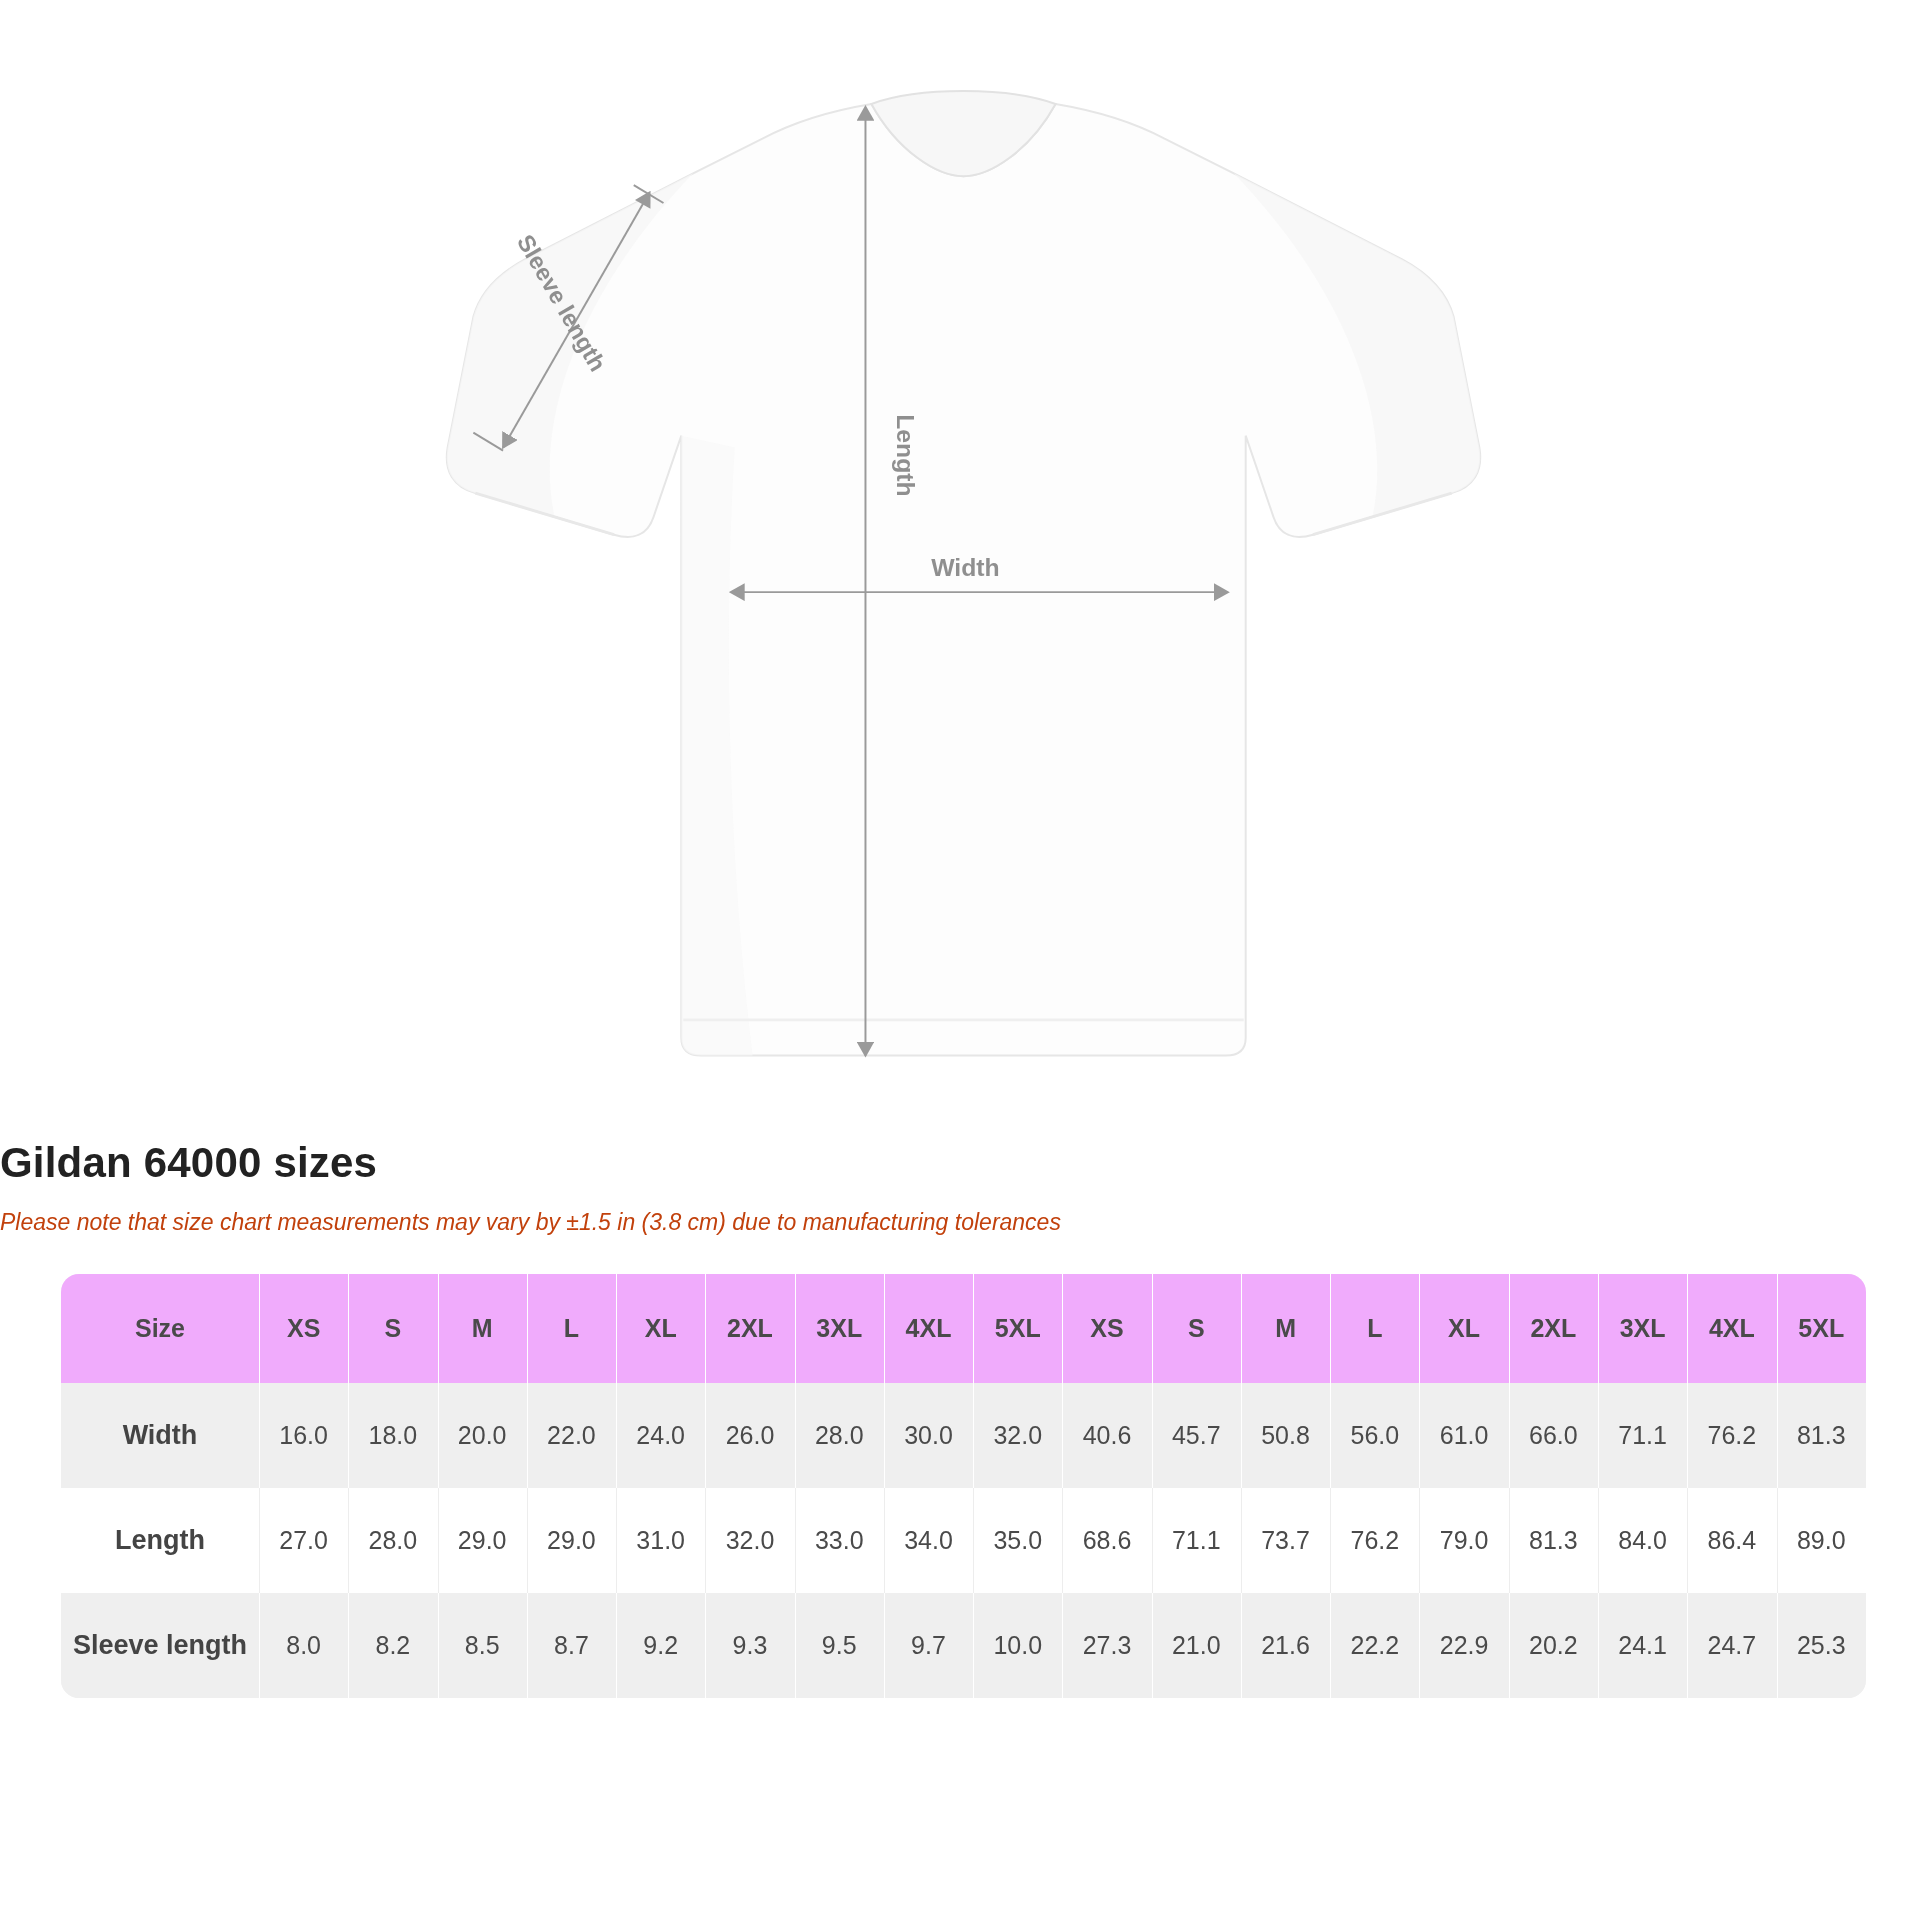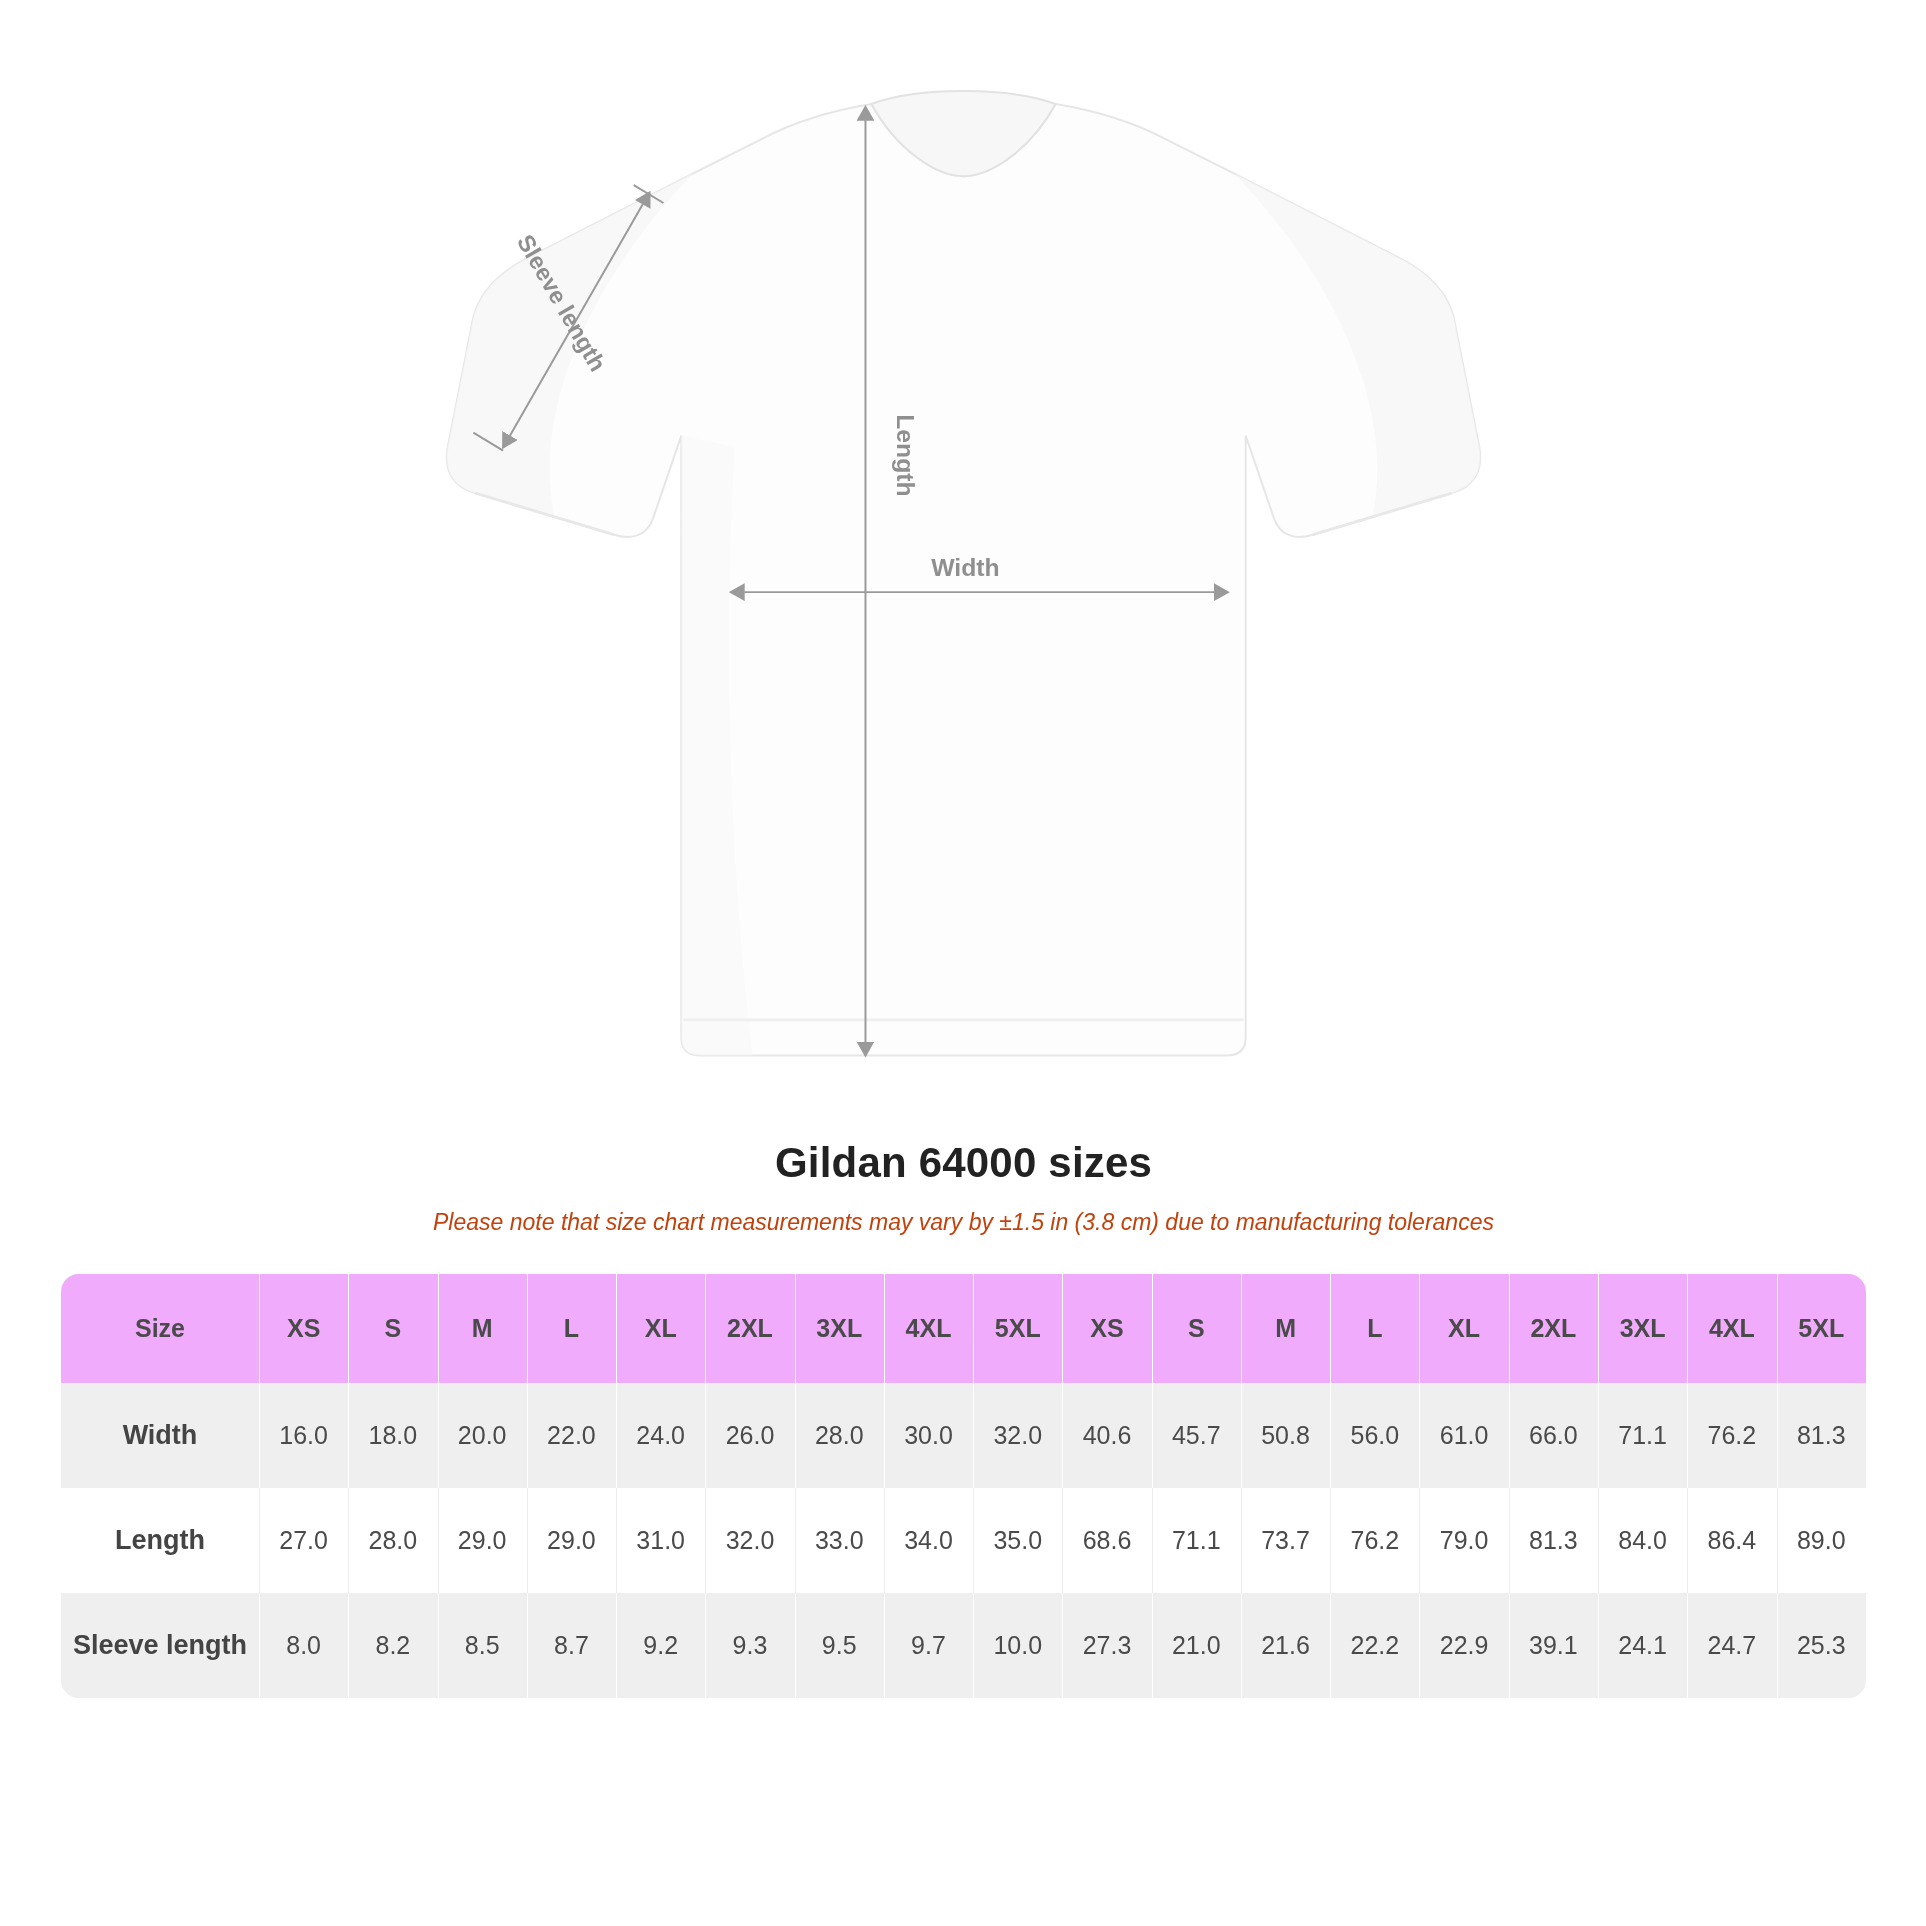--- a/index.html
+++ b/index.html
@@ -29,21 +29,20 @@
     height: 1109px;
   }
   .shirt-svg {
     position: absolute;
     left: 0;
     top: 0;
   }
 
   
   .title-block {
-    text-align: center;
     margin-top: 30px;
   }
   .chart-title {
     font-size: 42px;
     font-weight: bold;
     color: #222222;
     letter-spacing: 0.2px;
   }
   .chart-note {
     font-size: 23px;
@@ -316,21 +315,21 @@
           <td>9.2</td>
           <td>9.3</td>
           <td>9.5</td>
           <td>9.7</td>
           <td>10.0</td>
           <td>27.3</td>
           <td>21.0</td>
           <td>21.6</td>
           <td>22.2</td>
           <td>22.9</td>
-          <td>39.1</td>
+          <td>20.2</td>
           <td>24.1</td>
           <td>24.7</td>
           <td>25.3</td>
         </tr>
       </tbody>
     </table>
   </div>
 
 </div>
 

